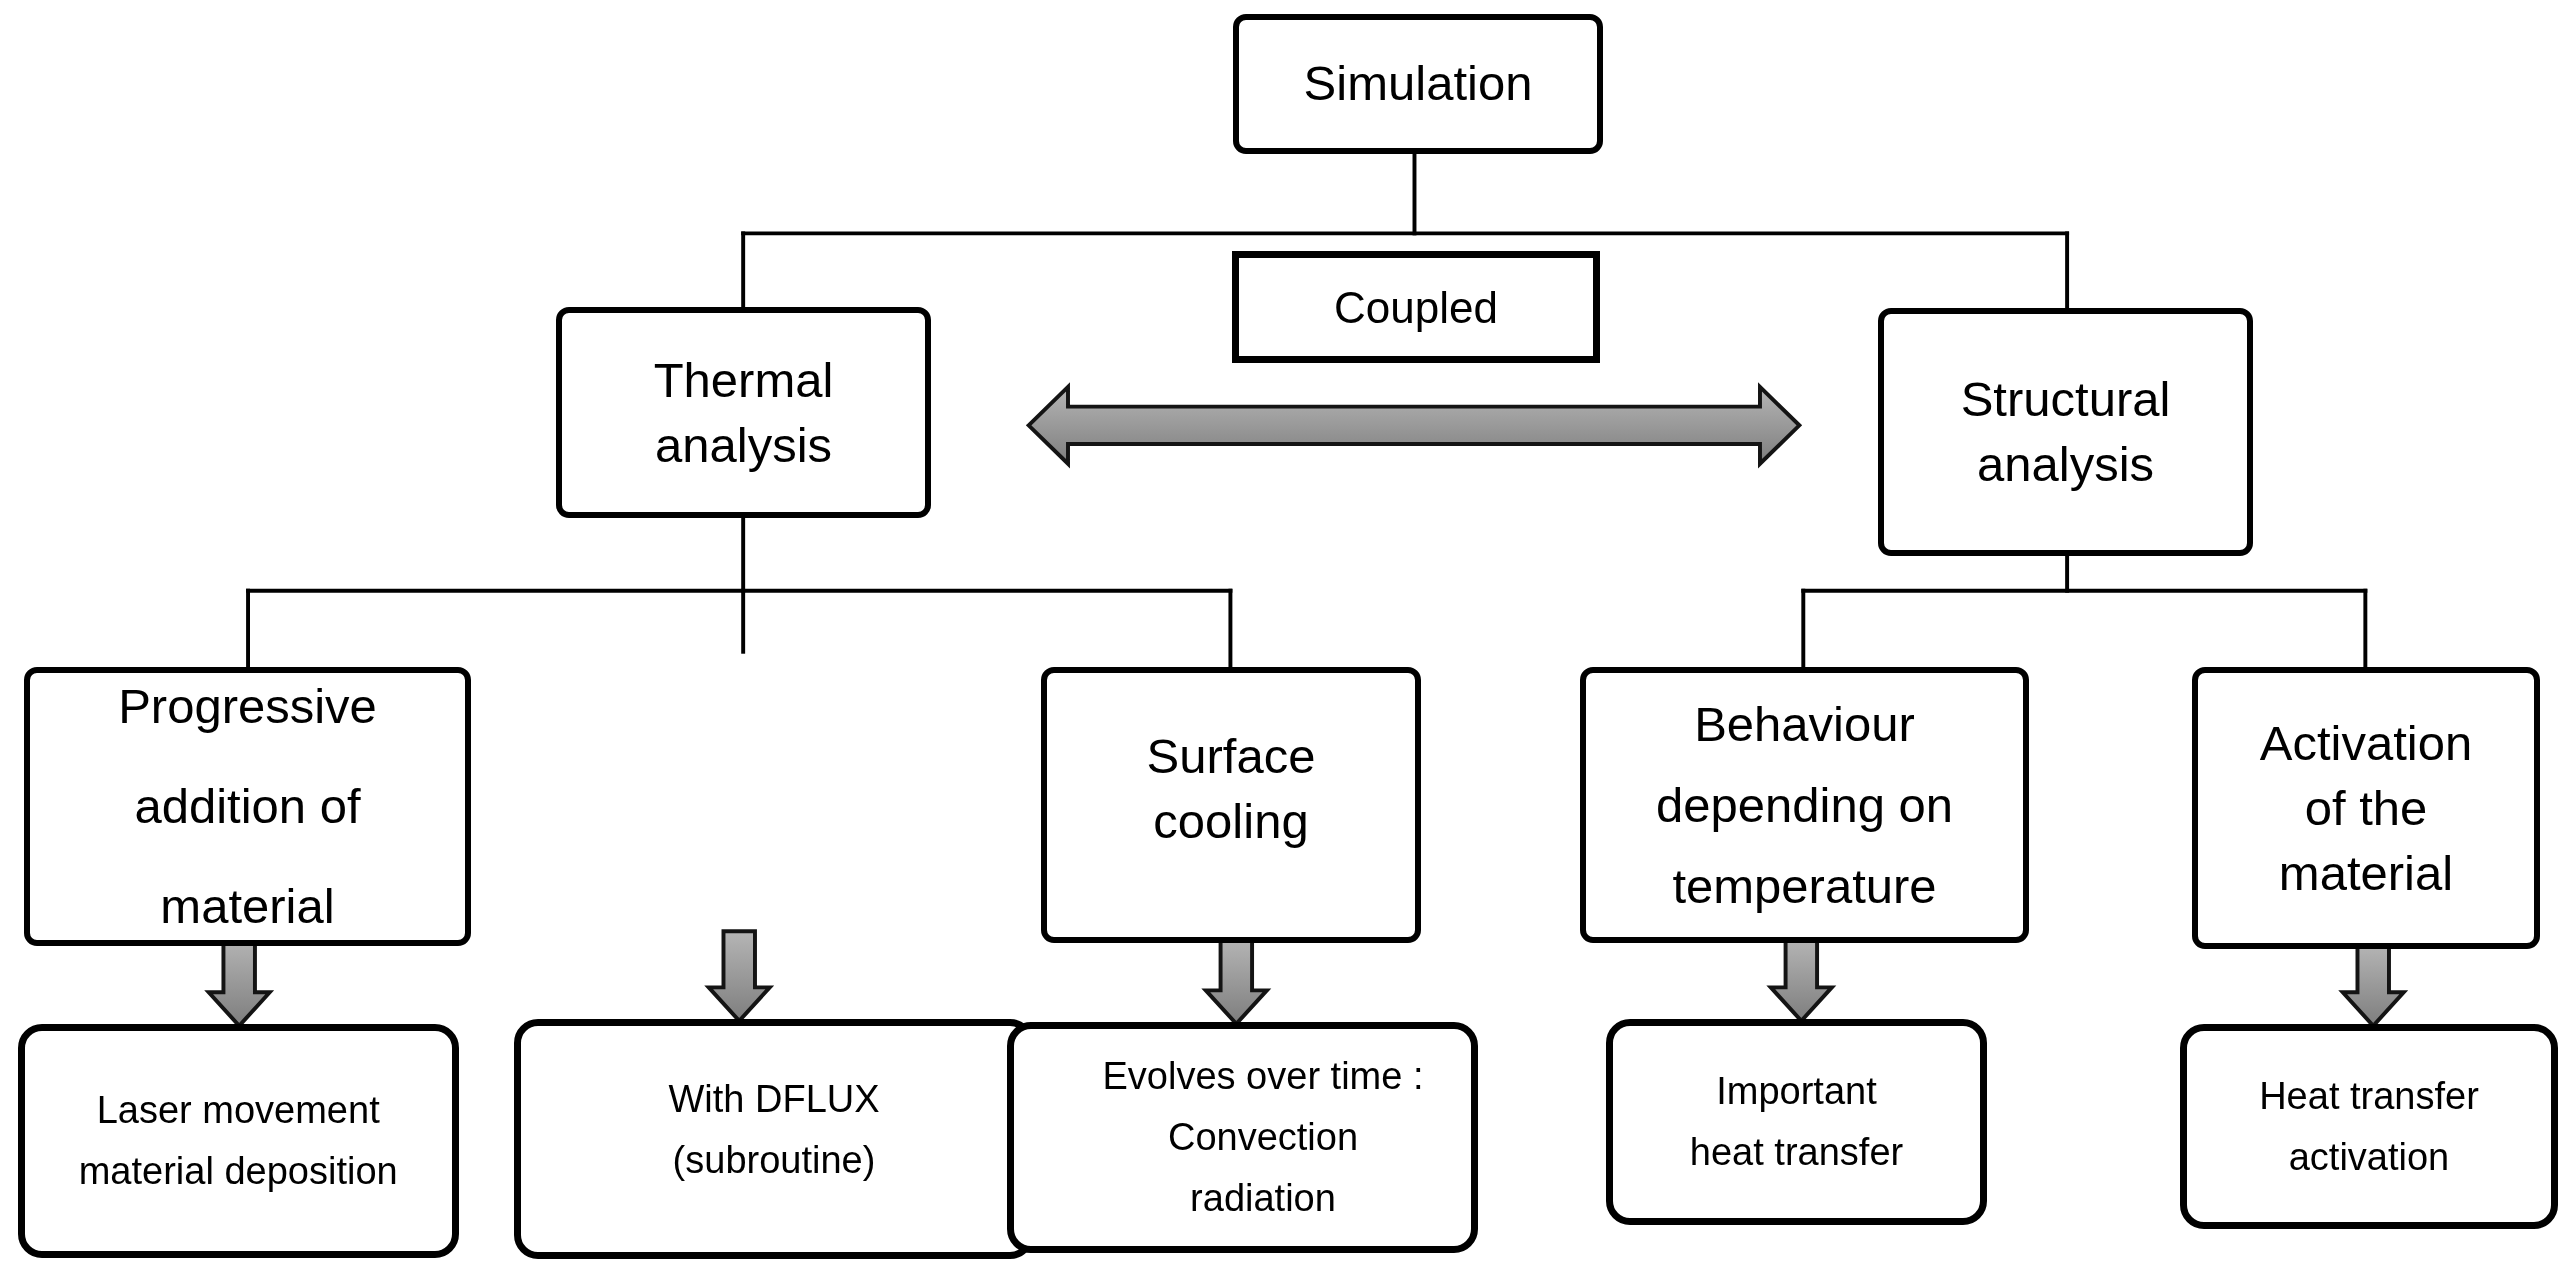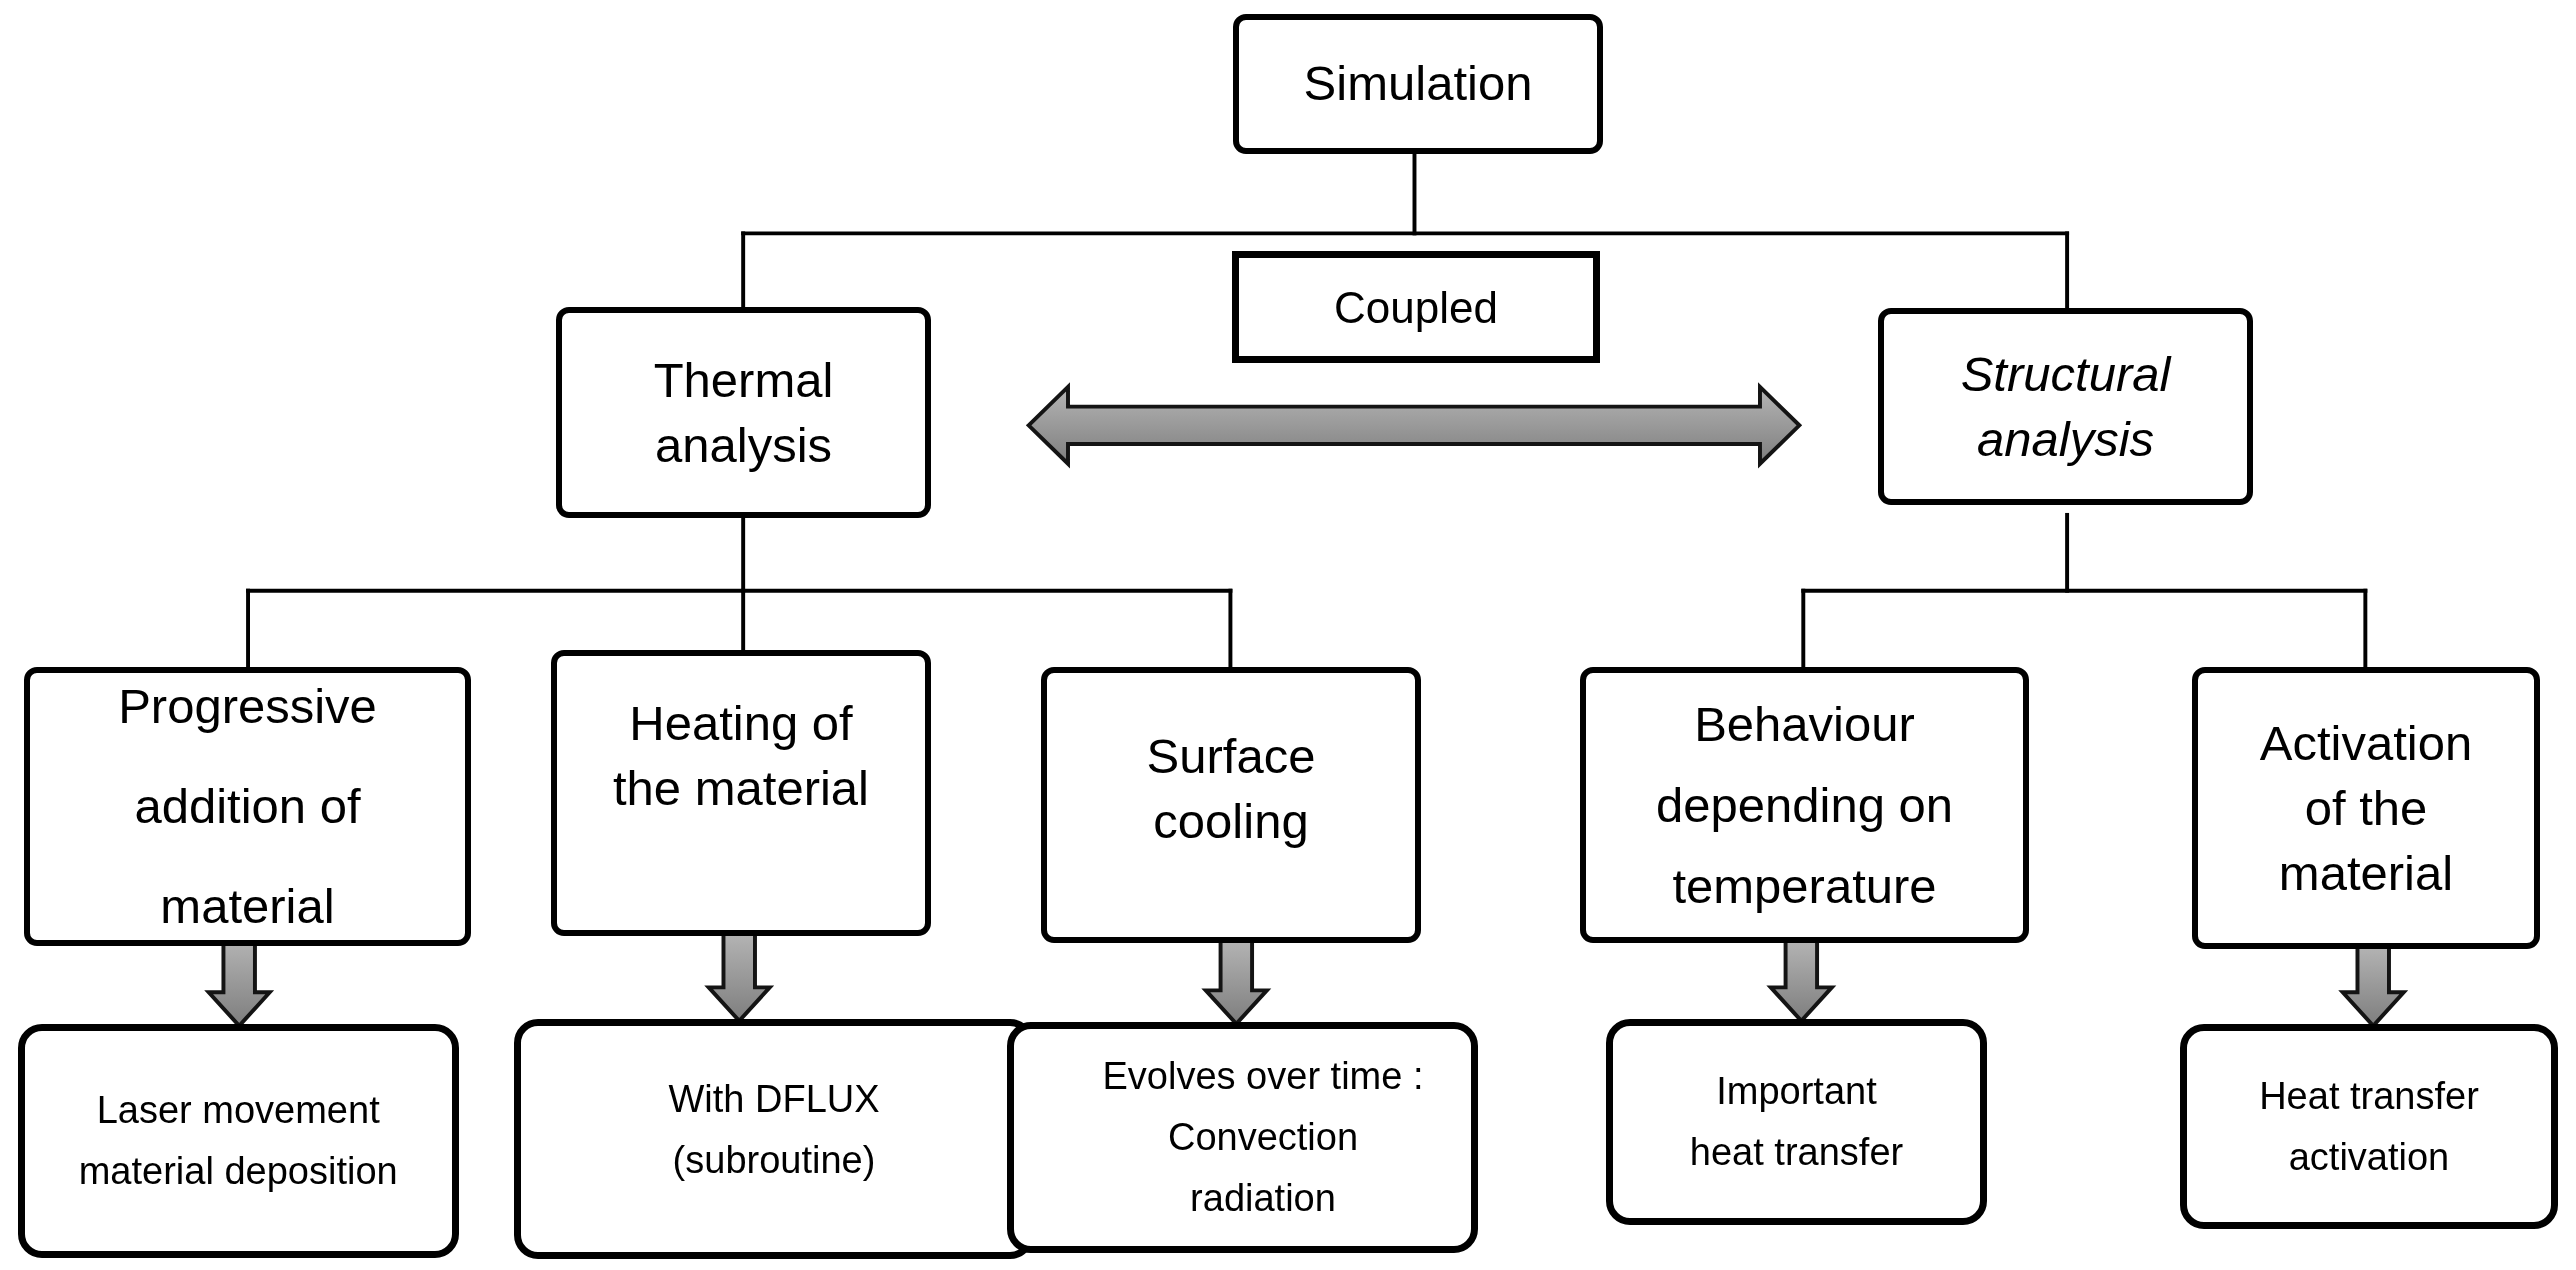--- a/index.html
+++ b/index.html
@@ -45,21 +45,21 @@
   .rect.small{
     font-size:38px;
     line-height:61px;
     border-radius:24px;
   }
   .ln{display:block;white-space:nowrap;}
   
   #n-simulation  {left:1233px;top:13.8px;  width:370px;height:140px;}
   #n-coupled     {left:1232px;top:251px; width:368px;height:112px;}
   #n-thermal     {left:556px; top:307px; width:375px;height:211px;}
-  #n-structural  {left:1878px;top:308px; width:375px;height:197px;font-style:italic;}
+  #n-structural  {left:1878px;top:308px; width:375px;height:248px;}
   #n-progressive {left:24px;  top:667px; width:447px;height:279px;gap:35px;}
   #n-heating     {left:551px; top:650px; width:380px;height:286px;padding-bottom:75px;}
   #n-surface     {left:1041px;top:667px; width:380px;height:276px;padding-bottom:33px;}
   #n-behaviour   {left:1580px;top:667px; width:449px;height:276px;gap:16px;}
   #n-activation  {left:2192px;top:667px; width:348px;height:282px;}
   #n-laser       {left:17.7px;  top:1024px;width:441px;height:234px;}
   #n-dflux       {left:514px; top:1019px;width:520px;height:240px;padding-bottom:17.7px;}
   #n-evolves     {left:1007px;top:1022px;width:471px;height:231px;padding-left:41px;}
   #n-important   {left:1606px;top:1019px;width:381px;height:206px;}
   #n-hta         {left:2180px;top:1024px;width:378px;height:205px;}
@@ -121,24 +121,20 @@
     <span class="ln">Structural</span>
     <span class="ln">analysis</span>
   </div>
 
   <div class="node rounded" id="n-progressive">
     <span class="ln">Progressive</span>
     <span class="ln">addition of</span>
     <span class="ln">material</span>
   </div>
 
-  <div class="node rounded" id="n-heating">
-    <span class="ln">Heating of</span>
-    <span class="ln">the material</span>
-  </div>
 
   <div class="node rounded" id="n-surface">
     <span class="ln">Surface</span>
     <span class="ln">cooling</span>
   </div>
 
   <div class="node rounded" id="n-behaviour">
     <span class="ln">Behaviour</span>
     <span class="ln">depending on</span>
     <span class="ln">temperature</span>

